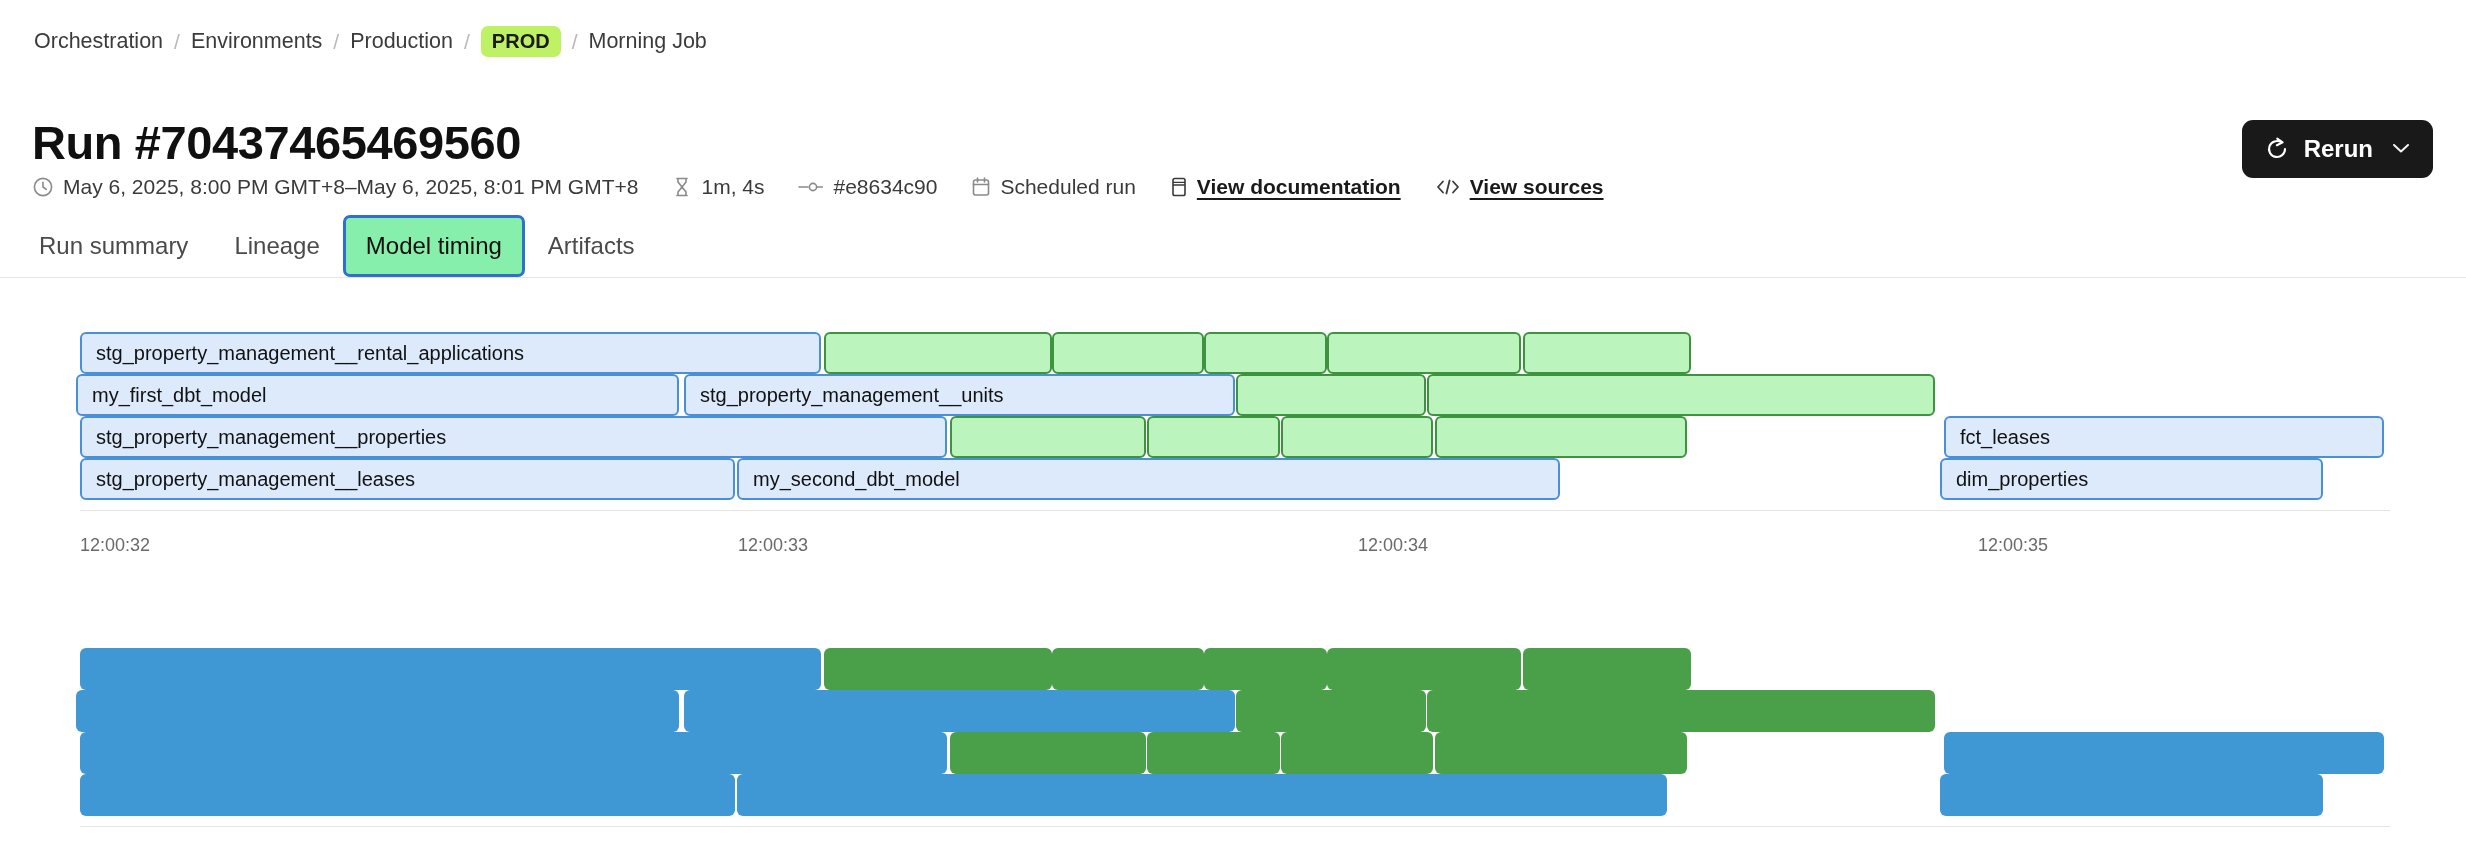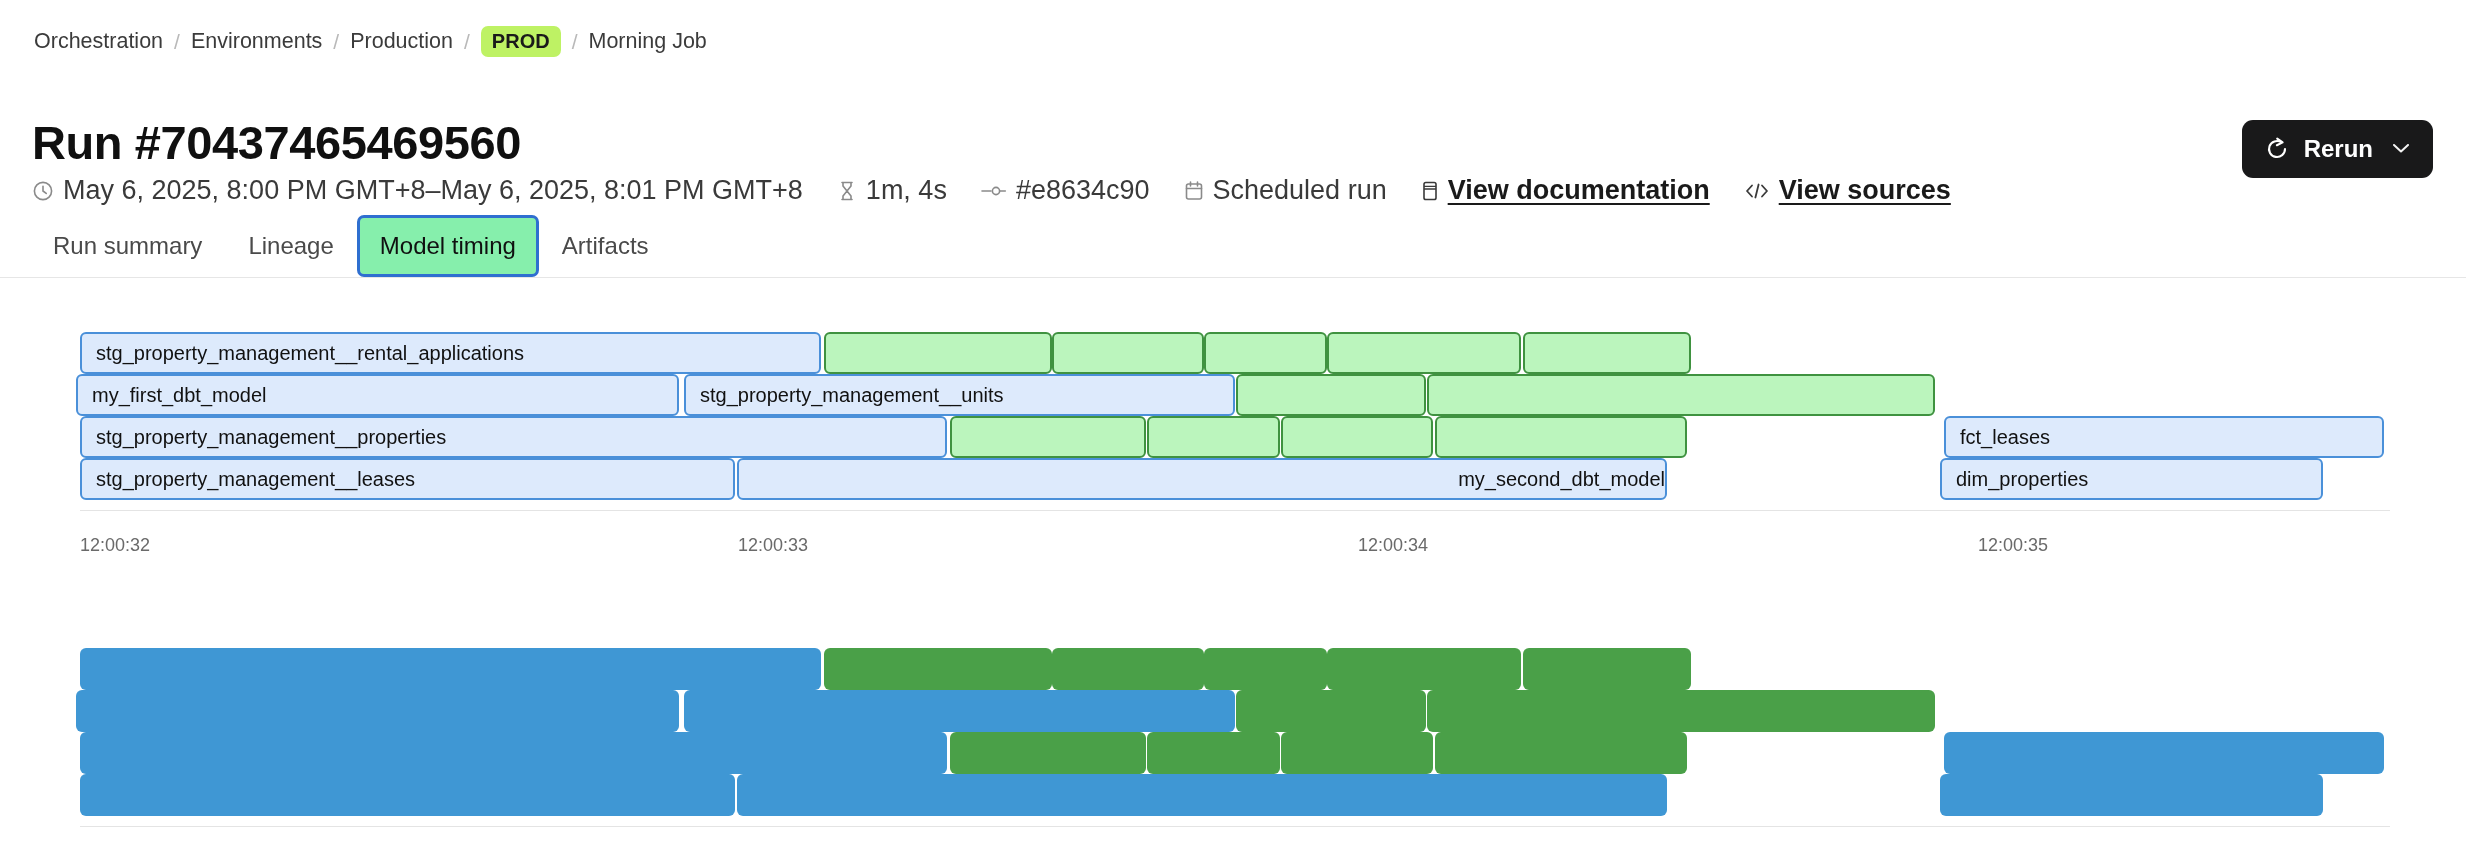--- a/index.html
+++ b/index.html
@@ -49,21 +49,21 @@
     background: #4cbf5e; display: inline-flex;
     align-items: center; justify-content: center; flex: 0 0 auto;
   }
   .status-check svg { display: block; }
   .status-label { font-size: 25px; font-weight: bold; color: #101010; }
 
   
   .meta-row {
     position: absolute; left: 32px; top: 175px;
     display: flex; align-items: center;
-    font-size: 27px; color: #4a4a4a; white-space: nowrap;
+    font-size: 21px; color: #4a4a4a; white-space: nowrap;
   }
   .meta-item { display: inline-flex; align-items: center; gap: 9px; margin-right: 34px; }
   .meta-item:last-child { margin-right: 0; }
   .meta-icon { display: inline-flex; align-items: center; justify-content: center; flex: 0 0 auto; }
   .meta-link {
     color: #1a1a1a; font-weight: bold;
     text-decoration: underline; text-underline-offset: 4px;
     cursor: pointer;
   }
   .meta-strong { color: #3a3a3a; }
@@ -76,21 +76,21 @@
     border: none; border-radius: 11px;
     padding: 15px 22px 15px 22px;
     font-size: 24px; font-weight: bold;
     font-family: "Liberation Sans", sans-serif;
     cursor: pointer;
   }
   .rerun-caret { font-size: 17px; opacity: .95; margin-left: 4px; }
 
   
   .tabs {
-    position: absolute; left: 30px; top: 215px;
+    position: absolute; left: 16px; top: 215px;
     display: flex; align-items: stretch; gap: 0;
     height: 62px;
   }
   .tab {
     display: inline-flex; align-items: center;
     padding: 0 20px; font-size: 24px; color: #4a4a4a;
     border-radius: 7px; cursor: pointer; background: transparent;
     border: 3px solid transparent;
   }
   .tab.active {
@@ -269,21 +269,21 @@
           <div class="g-bar green" style="left: 1281px; width: 152px;"></div>
           <div class="g-bar green" style="left: 1435px; width: 252px;"></div>
           <div class="g-bar blue" style="left: 1944px; width: 440px;">
             <span class="g-label">fct_leases</span>
           </div>
         </div>
         <div class="g-row">
           <div class="g-bar blue" style="left: 80px; width: 655px;">
             <span class="g-label">stg_property_management__leases</span>
           </div>
-          <div class="g-bar blue" style="left: 737px; width: 930px; justify-content: flex-end;">
+          <div class="g-bar blue" style="left: 737px; width: 823px;">
             <span class="g-label">my_second_dbt_model</span>
           </div>
           <div class="g-bar blue" style="left: 1940px; width: 383px;">
             <span class="g-label">dim_properties</span>
           </div>
         </div>
       </div>
     <div class="axis" id="axis-0">
         <div class="axis-line" style="left: 80px; width: 2310px;"></div>
         <div class="tick" style="left: 80px;">12:00:32</div>

